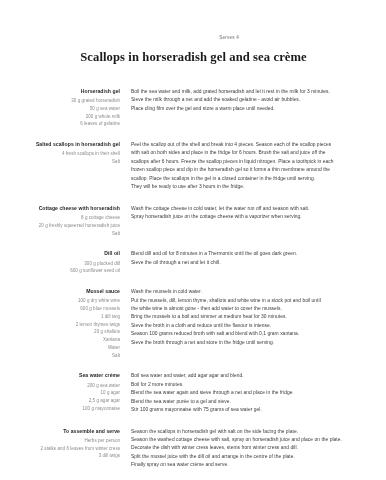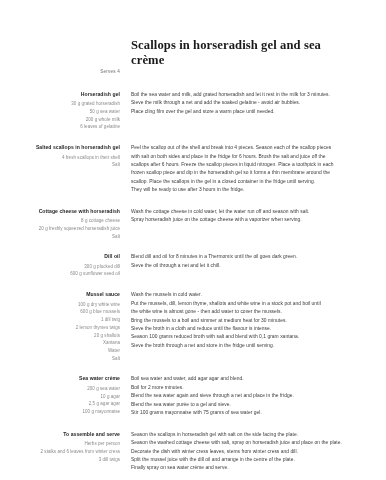--- a/index.html
+++ b/index.html
@@ -17,23 +17,24 @@
   .page {
     position: relative;
     width: 386px;
     height: 480px;
     background: #ffffff;
     padding: 0;
     box-sizing: border-box;
   }
   .header {
     display: flex;
-    align-items: flex-end;
-    padding: 30px 32px 0 18px;
-    box-sizing: border-box;
+    align-items: center;
+    padding: 30px 18px 0 18px;
+    box-sizing: border-box;
+    flex-direction: column;
   }
   .serves {
     width: 112px;
     text-align: right;
     font-size: 4.6px;
     color: #6d6d6d;
     letter-spacing: 0.2px;
     padding-right: 10px;
     box-sizing: border-box;
     padding-top: 4px;

